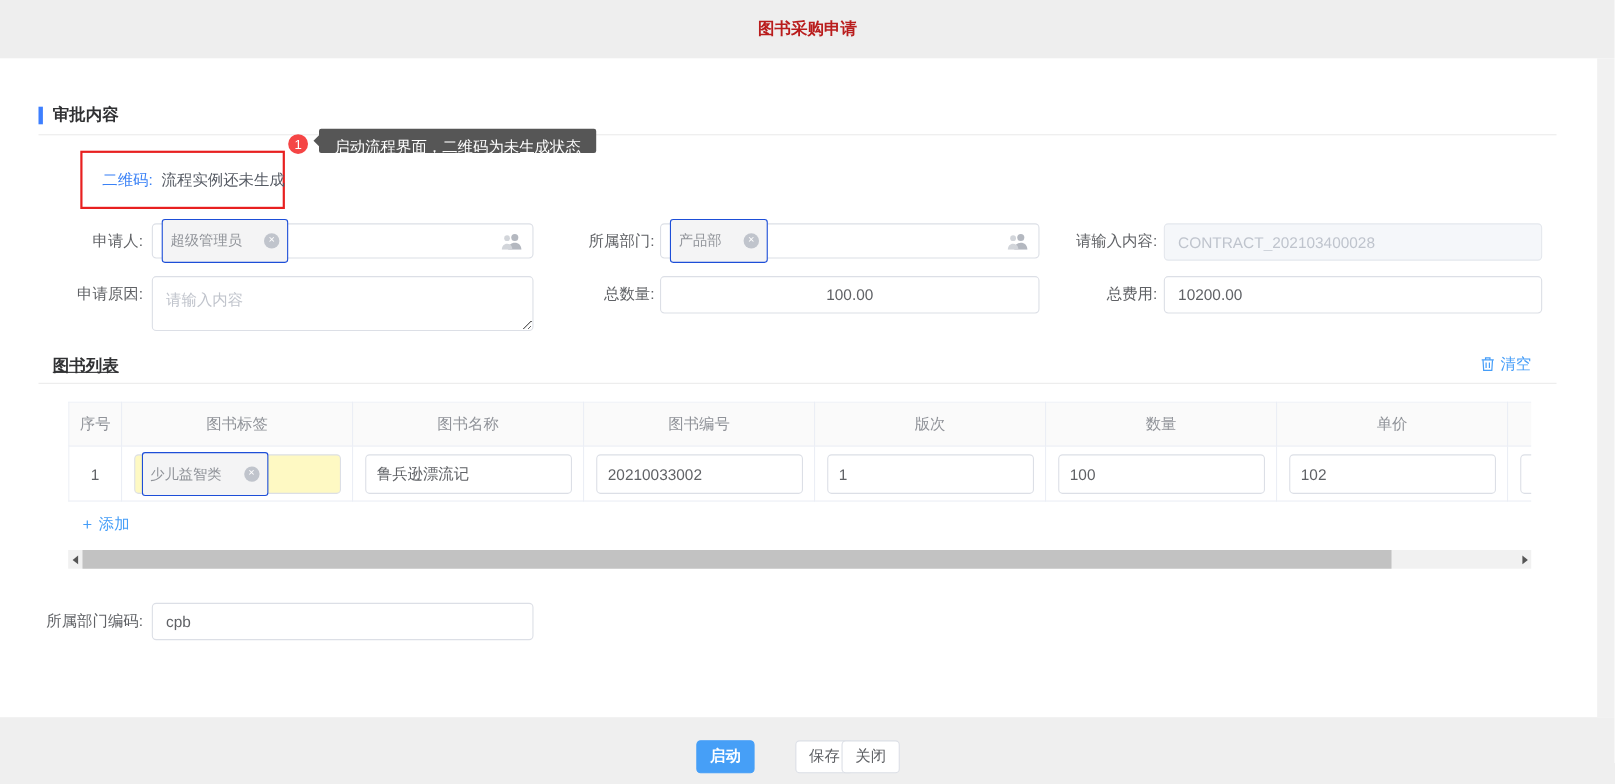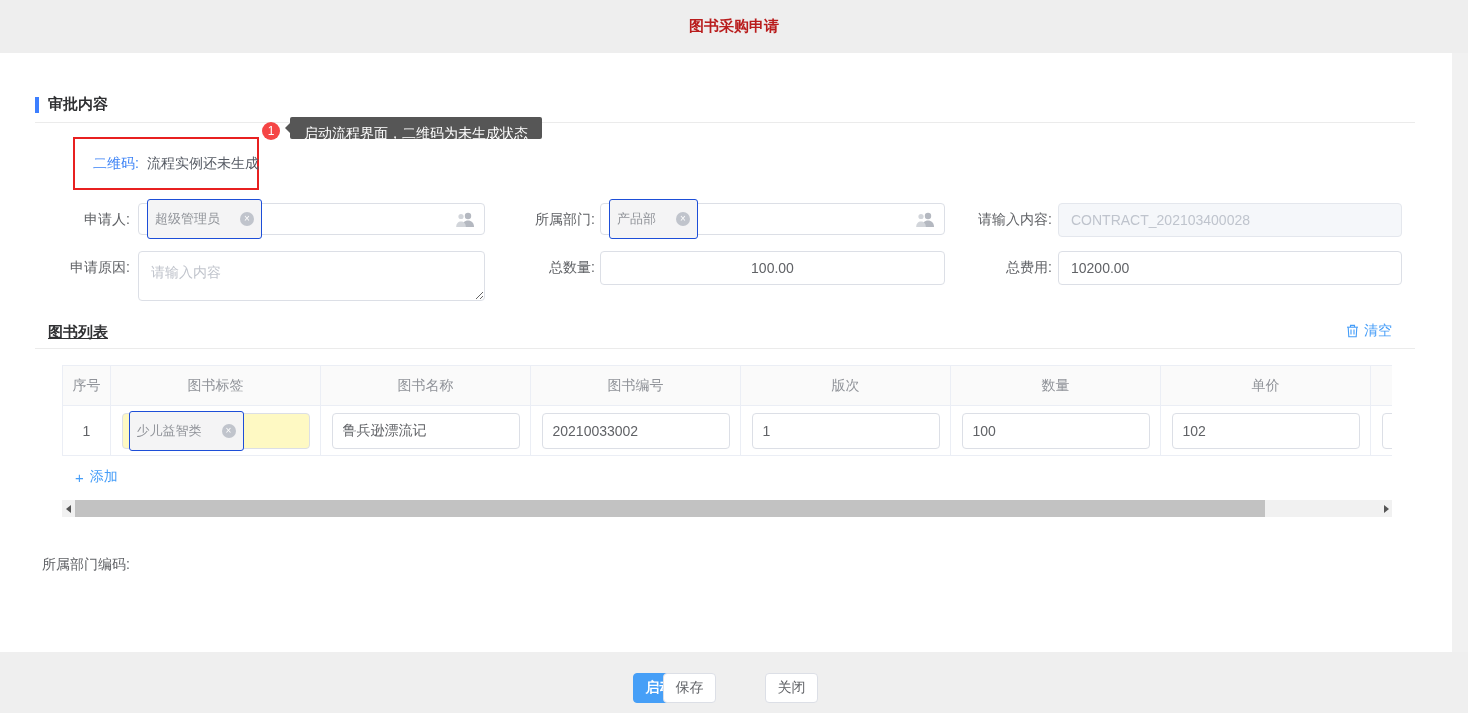--- a/index.html
+++ b/index.html
@@ -211,20 +211,21 @@
     <span class="harrow left">
         <span class="tri-l"></span>
       </span>
     <span class="hthumb"></span>
     <span class="harrow right">
         <span class="tri-r"></span>
       </span>
   </div>
 
   <div class="flabel" style="left:20px; top:548px; width:110px;">所属部门编码:</div>
+  <input class="finput" style="left: 138px; top: 548px; width: 347px;" value="cpb">
 
   <div class="footer">
     <div class="btn primary" style="left:633px;font-weight:bold;">启动</div>
-    <div class="btn plain" style="left:663px;font-family:Liberation Mono, monospace;">保存</div>
+    <div class="btn plain" style="left:723px;font-family:Liberation Mono, monospace;">保存</div>
     <div class="btn plain" style="left:765px;">关闭</div>
   </div>
 
 </div>
 
 </body></html>

